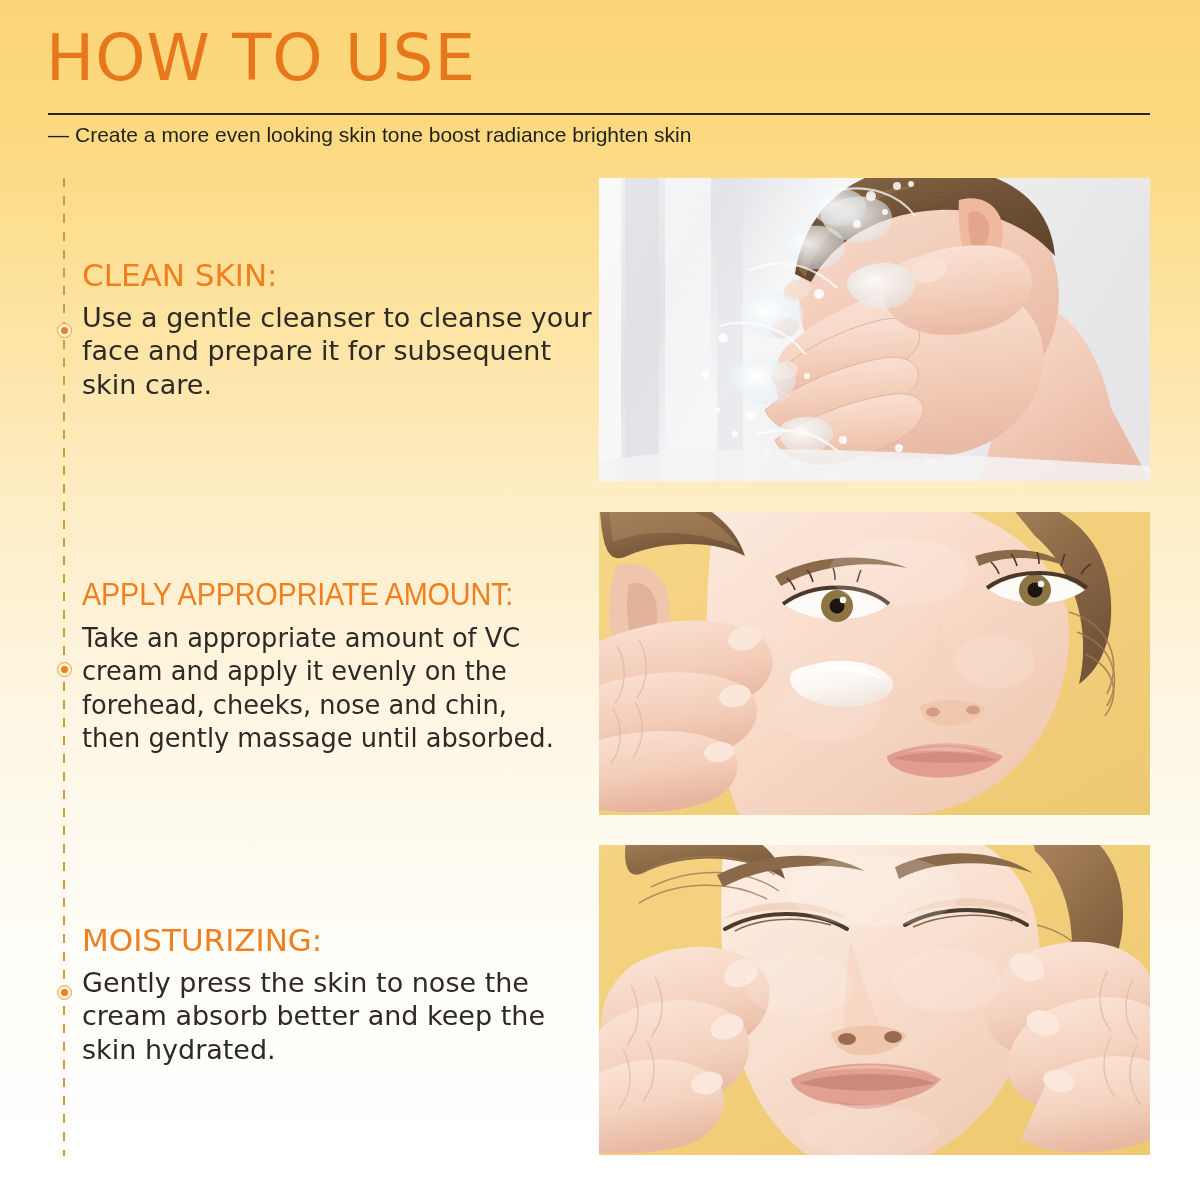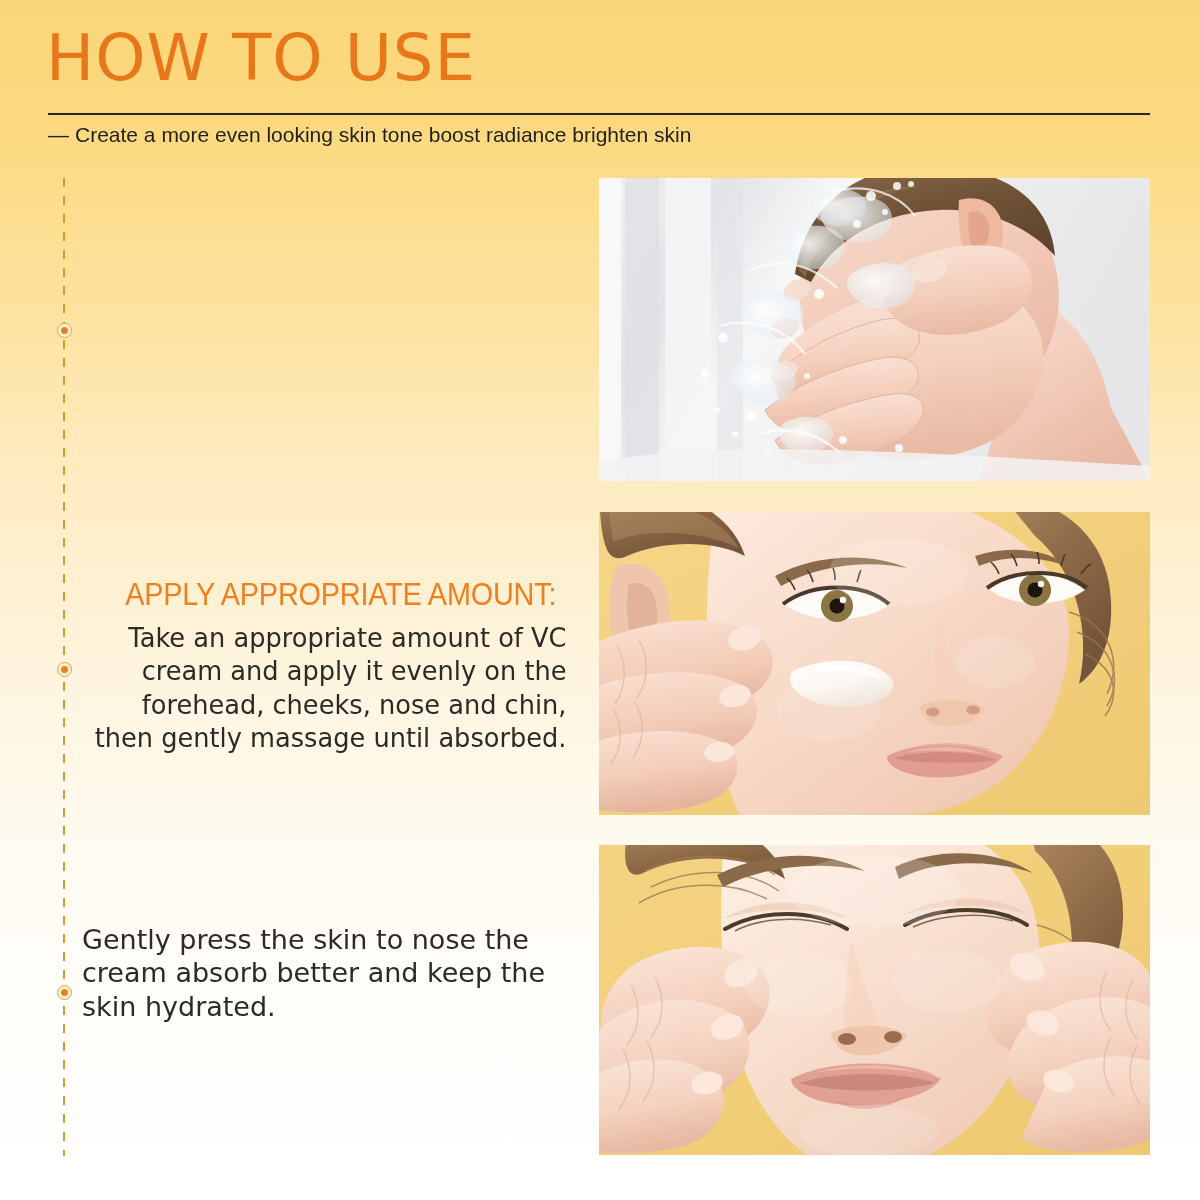--- a/index.html
+++ b/index.html
@@ -98,21 +98,21 @@
     border-radius: 50%;
     background: #e8821f;
   }
   .m1 { top: 323px; }
   .m2 { top: 662px; }
   .m3 { top: 985px; }
 
   
   .block { position: absolute; left: 82px; }
   .blk1 { top: 258px; }
-  .blk2 { top: 578px; text-align: right; }
+  .blk2 { top: 578px; }
   .blk3 { top: 923px; }
 
   .heading {
     color: #ef7f1f;
     font-size: 31px;
     line-height: 1.12;
     font-weight: 400;
     white-space: nowrap;
     margin: 0 0 8px 0;
     font-family: "DejaVu Sans", sans-serif;
@@ -157,27 +157,32 @@
   <div class="rule"></div>
   <div class="subtitle">
     <span class="dash">—</span><span>Create a more even looking skin tone boost radiance brighten skin</span>
   </div>
 
   <div class="timeline"></div>
   <div class="marker m1"></div>
   <div class="marker m2"></div>
   <div class="marker m3"></div>
 
+  <div class="block blk1">
+    <p class="heading">CLEAN SKIN:</p>
+    <p class="body">Use a gentle cleanser to cleanse your face and prepare it for subsequent skin care.</p>
+  </div>
 
   <div class="block blk2">
     <p class="heading condensed">APPLY APPROPRIATE AMOUNT:</p>
     <p class="body condensed">Take an appropriate amount of VC cream and apply it evenly on the forehead, cheeks, nose and chin, then gently massage until absorbed.</p>
   </div>
 
   <div class="block blk3">
+    <p class="heading">MOISTURIZING:</p>
     <p class="body">Gently press the skin to nose the cream absorb better and keep the skin hydrated.</p>
   </div>
 
   <div class="photo p1">
     <svg viewBox="0 0 551 303" preserveAspectRatio="xMidYMid slice">
       <defs>
         <linearGradient id="bg1" x1="0" y1="0" x2="1" y2="0.3">
           <stop offset="0" stop-color="#f4f4f6"></stop>
           <stop offset="0.22" stop-color="#e2e3e7"></stop>
           <stop offset="0.4" stop-color="#f7f7f8"></stop>

